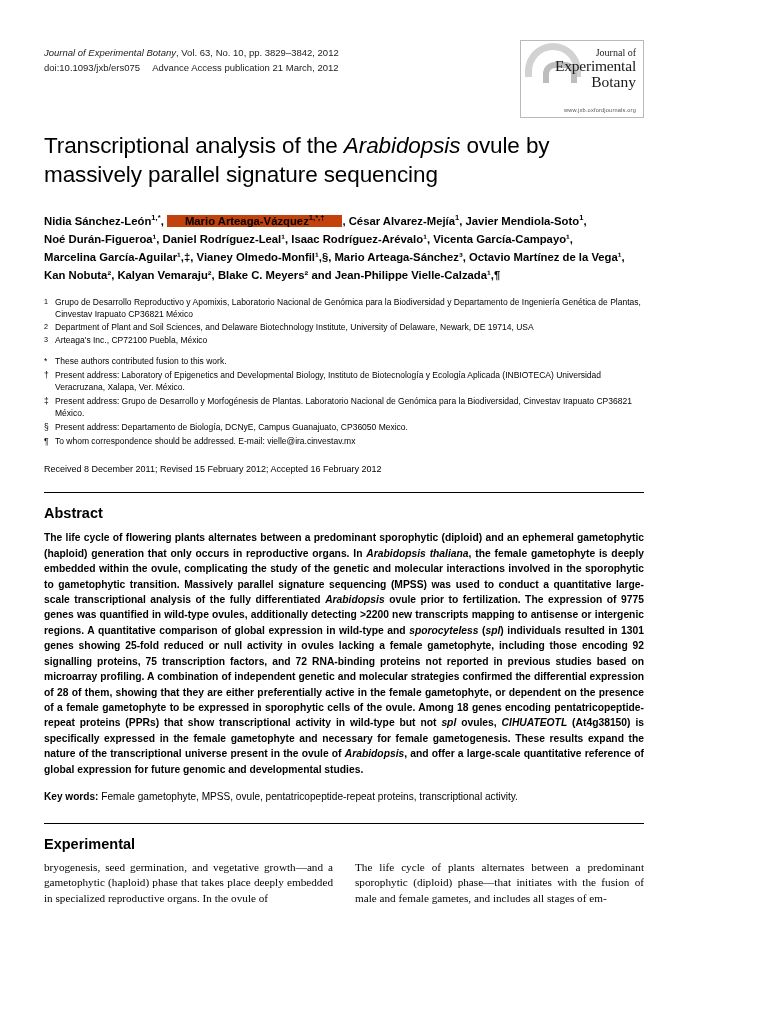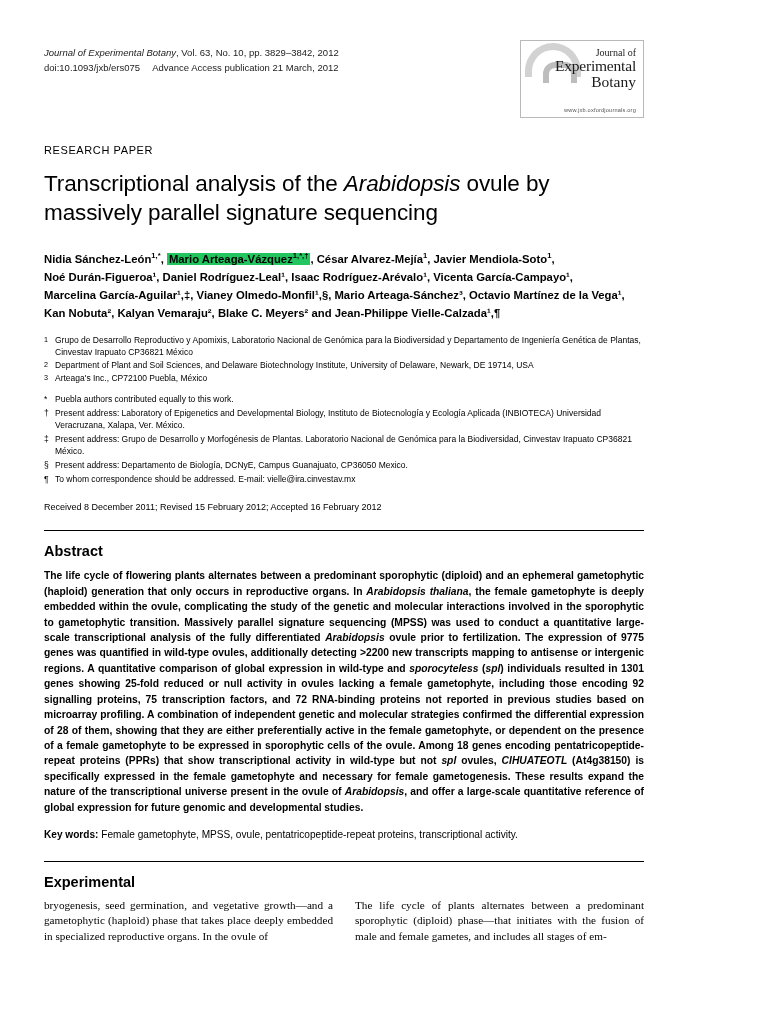--- a/index.html
+++ b/index.html
@@ -105,22 +105,22 @@
 
   
   .authors {
     margin-top: 22px;
     font-size: 11.3px;
     font-weight: bold;
     line-height: 1.62;
   }
   .authors sup { font-weight: bold; font-size: 7.6px; vertical-align: super; }
   .hl {
-    background: #22c55e;
-    padding: 0 2px;
+    background: #c2410c;
+    padding: 0 18px;
   }
 
   
   .affils {
     margin-top: 11px;
     font-size: 8.5px;
     line-height: 1.42;
   }
   .affils .aff {
     display: flex;
@@ -227,21 +227,20 @@
       <div class="logo-arc"></div>
       <div class="logo-text">
         <div class="l1">Journal of</div>
         <div class="l2">Experimental</div>
         <div class="l3">Botany</div>
       </div>
       <div class="logo-url">www.jxb.oxfordjournals.org</div>
     </div>
   </div>
 
-  <div class="article-type">RESEARCH PAPER</div>
 
   <h1 class="title">
     <span>Transcriptional analysis of the </span><span class="ital">Arabidopsis</span><span> ovule by massively parallel signature sequencing</span>
   </h1>
 
   <div class="authors">
     <div>
       <span>Nidia Sánchez-León</span><sup>1,*</sup><span>, </span><span class="hl"><span>Mario Arteaga-Vázquez</span><sup>1,*,†</sup></span><span>, César Alvarez-Mejía</span><sup>1</sup><span>, Javier Mendiola-Soto</span><sup>1</sup><span>,</span>
     </div>
     <div>Noé Durán-Figueroa¹, Daniel Rodríguez-Leal¹, Isaac Rodríguez-Arévalo¹, Vicenta García-Campayo¹,</div>
@@ -260,21 +259,21 @@
     </div>
     <div class="aff">
       <div class="mark">3</div>
       <div class="body">Arteaga's Inc., CP72100 Puebla, México</div>
     </div>
   </div>
 
   <div class="notes">
     <div class="nrow">
       <div class="mark">*</div>
-      <div class="body">Puebla authors contributed equally to this work.</div>
+      <div class="body">These authors contributed fusion to this work.</div>
     </div>
     <div class="nrow">
       <div class="mark">†</div>
       <div class="body">Present address: Laboratory of Epigenetics and Developmental Biology, Instituto de Biotecnología y Ecología Aplicada (INBIOTECA) Universidad Veracruzana, Xalapa, Ver. México.</div>
     </div>
     <div class="nrow">
       <div class="mark">‡</div>
       <div class="body">Present address: Grupo de Desarrollo y Morfogénesis de Plantas. Laboratorio Nacional de Genómica para la Biodiversidad, Cinvestav Irapuato CP36821 México.</div>
     </div>
     <div class="nrow">

